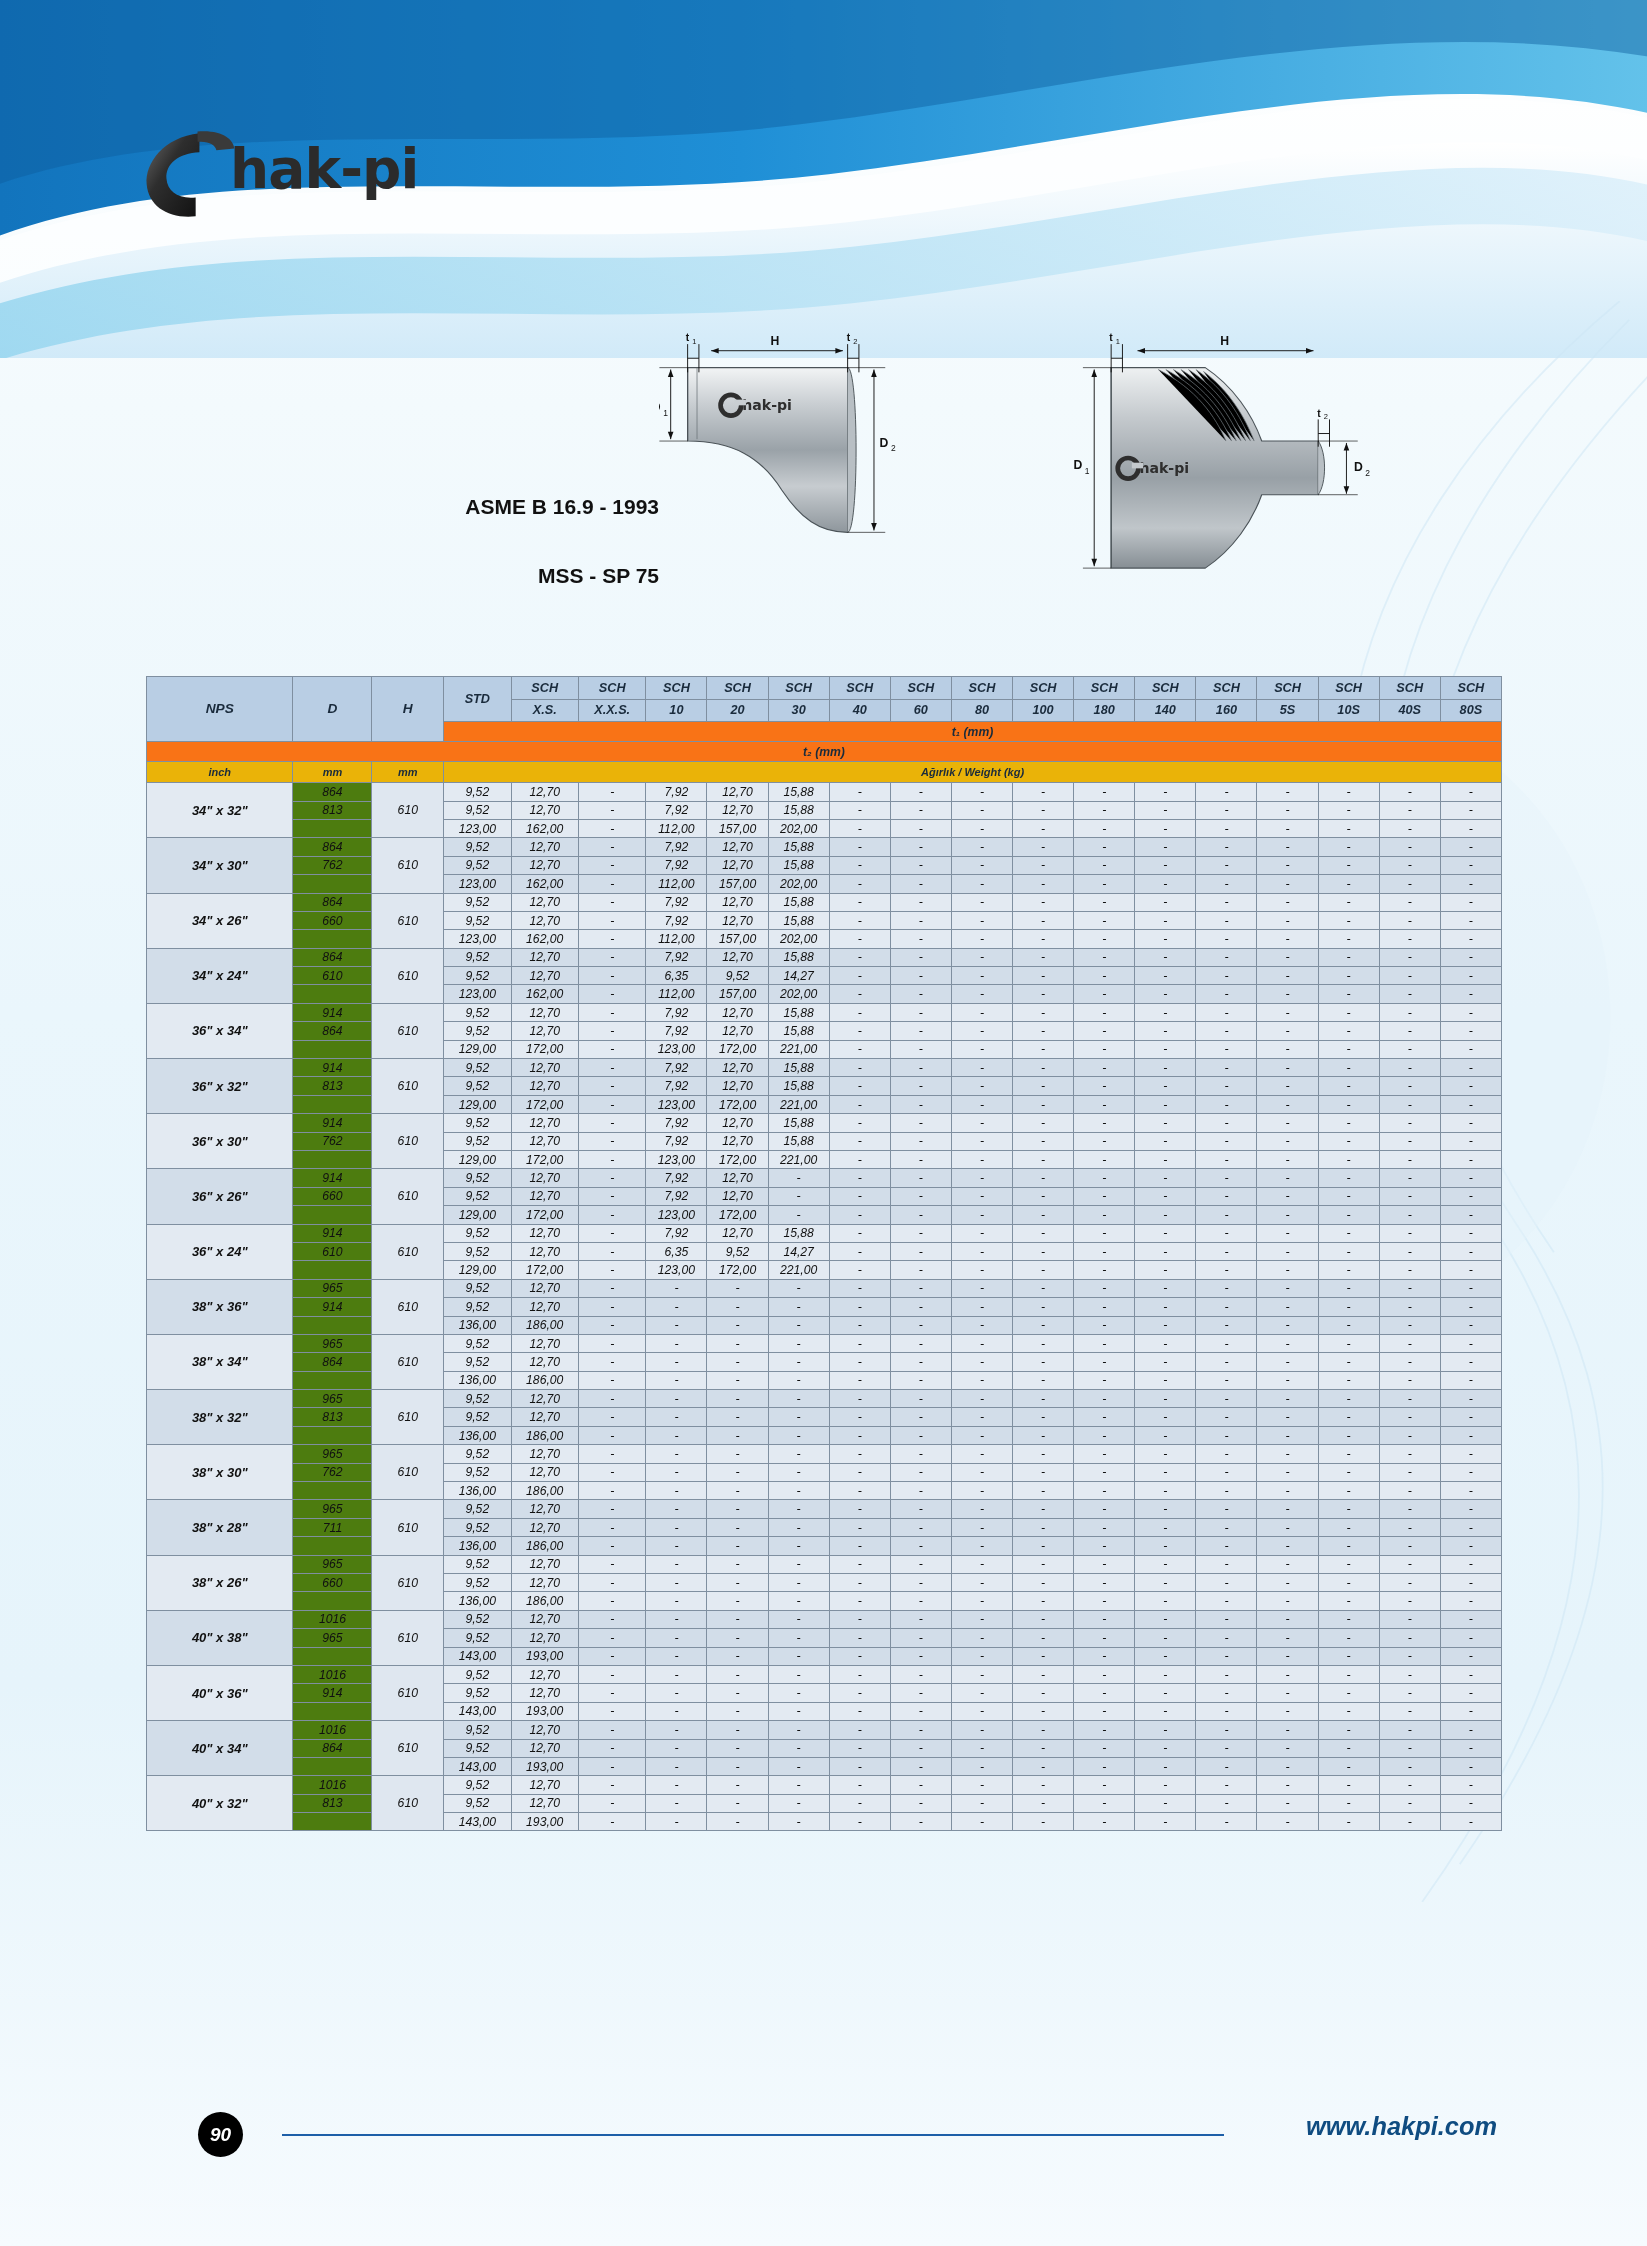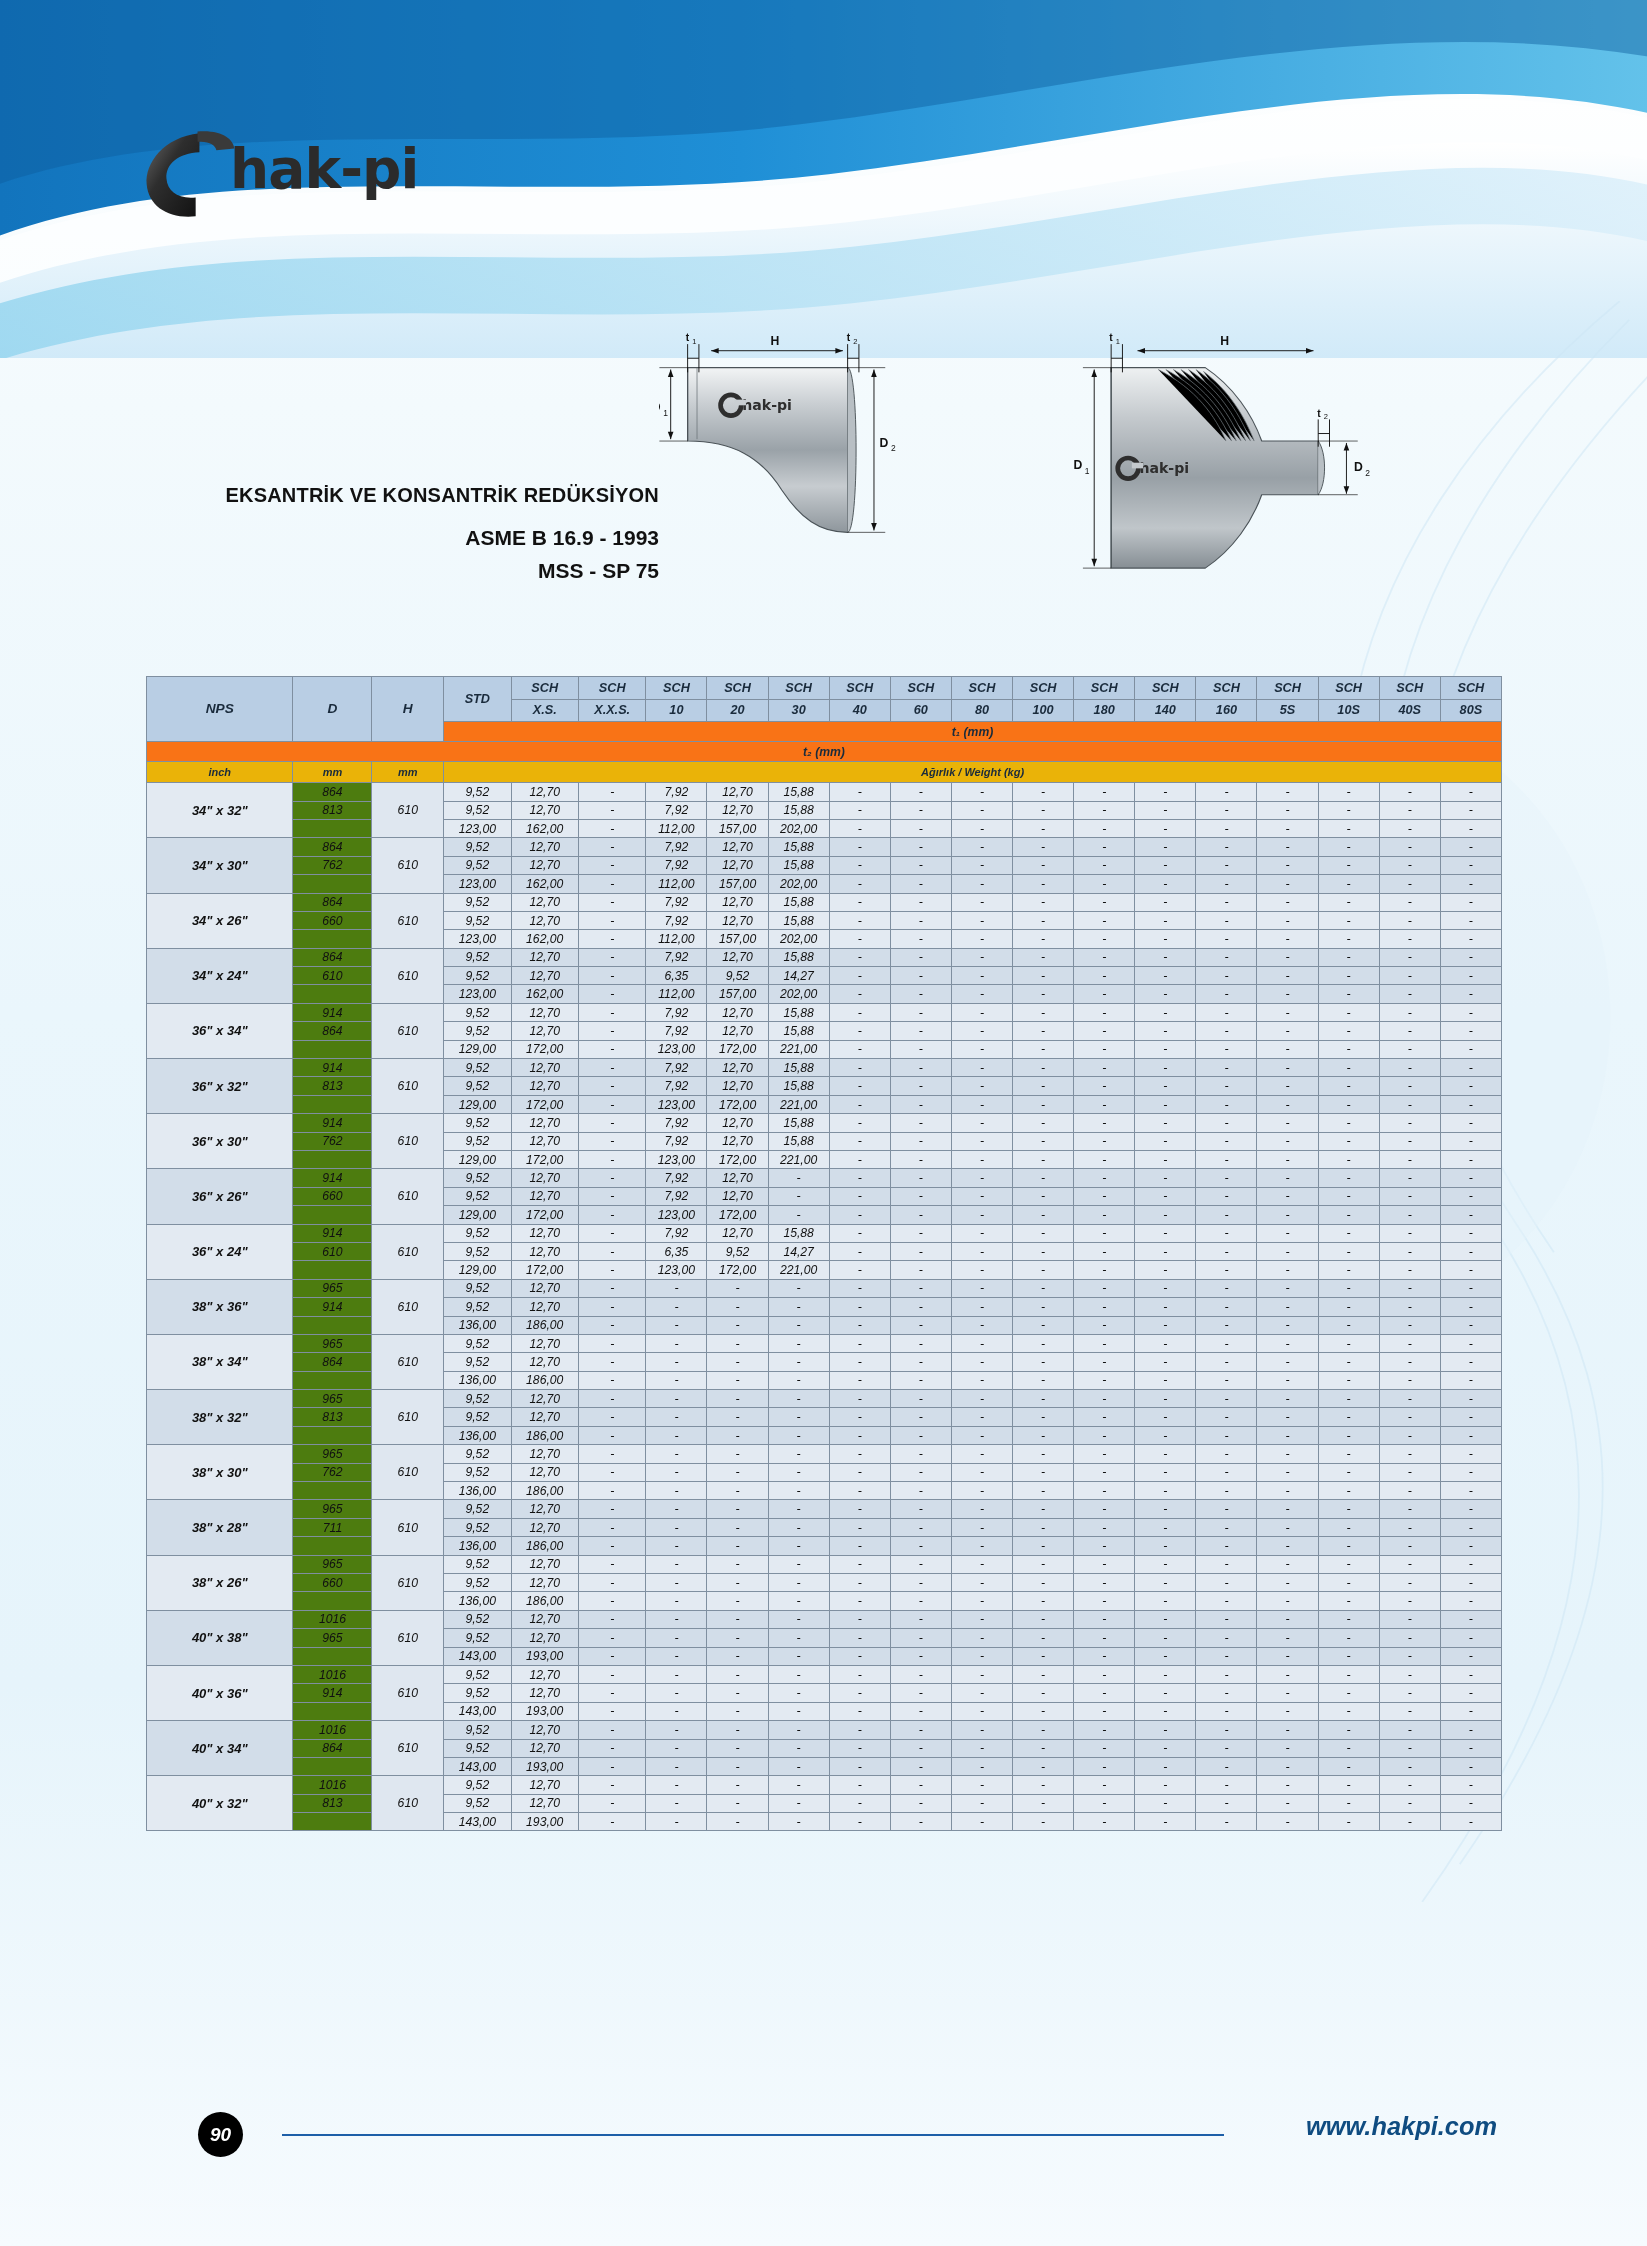--- a/index.html
+++ b/index.html
@@ -34,21 +34,21 @@
   }
 
   
   .title-block{
     position:absolute; left:113px; top:480px; width:546px;
     text-align:right; color:#111; line-height:1.55;
   }
   .title-block .t1{ font-size:20px; font-weight:bold; letter-spacing:0.2px;}
   .title-block .t2{ font-size:20px; font-weight:bold; letter-spacing:0.2px;}
   .title-block .t3{ font-size:21px; font-weight:bold; margin-top:11px;}
-  .title-block .t4{ font-size:21px; font-weight:bold;}
+  .title-block .t4{ font-size:21px; font-weight:bold;margin-top:36px;}
 
   
   .drawings{ position:absolute; left:659px; top:330px; width:829px; height:320px;}
 
   
   .tbl-wrap{ position:absolute; left:146px; top:676px; width:1356px; }
   table.spec{
     border-collapse:collapse; width:1356px;
     font-family:"Liberation Sans", sans-serif;
   }
@@ -144,21 +144,20 @@
         <stop offset="100%" stop-color="#111111"></stop>
       </linearGradient>
     </defs>
     <path d="M62,12 C24,16 4,44 6,66 C8,90 30,103 58,100 L58,80 C40,82 28,74 27,60 C26,44 40,33 62,32 Z" fill="url(#lg1)"></path>
     <path d="M60,10 C86,8 98,18 99,28 L80,30 C79,24 72,20 60,21 Z" fill="#3a3a3a"></path>
   </svg>
   <div class="logo-text">hak-pi</div>
 </div>
 
 <div class="title-block">
-  <div class="t1">EKSANTRİK VE KONSANTRİK REDÜKSİYON</div>
   <div class="t3">ASME B 16.9 - 1993</div>
   <div class="t4">MSS - SP 75</div>
 </div>
 
 <svg class="drawings" viewBox="0 0 880 340">
   <defs>
     <linearGradient id="metal" x1="0" y1="0" x2="0" y2="1">
       <stop offset="0%" stop-color="#f2f4f5"></stop>
       <stop offset="22%" stop-color="#c9ced2"></stop>
       <stop offset="50%" stop-color="#9aa2a8"></stop>

